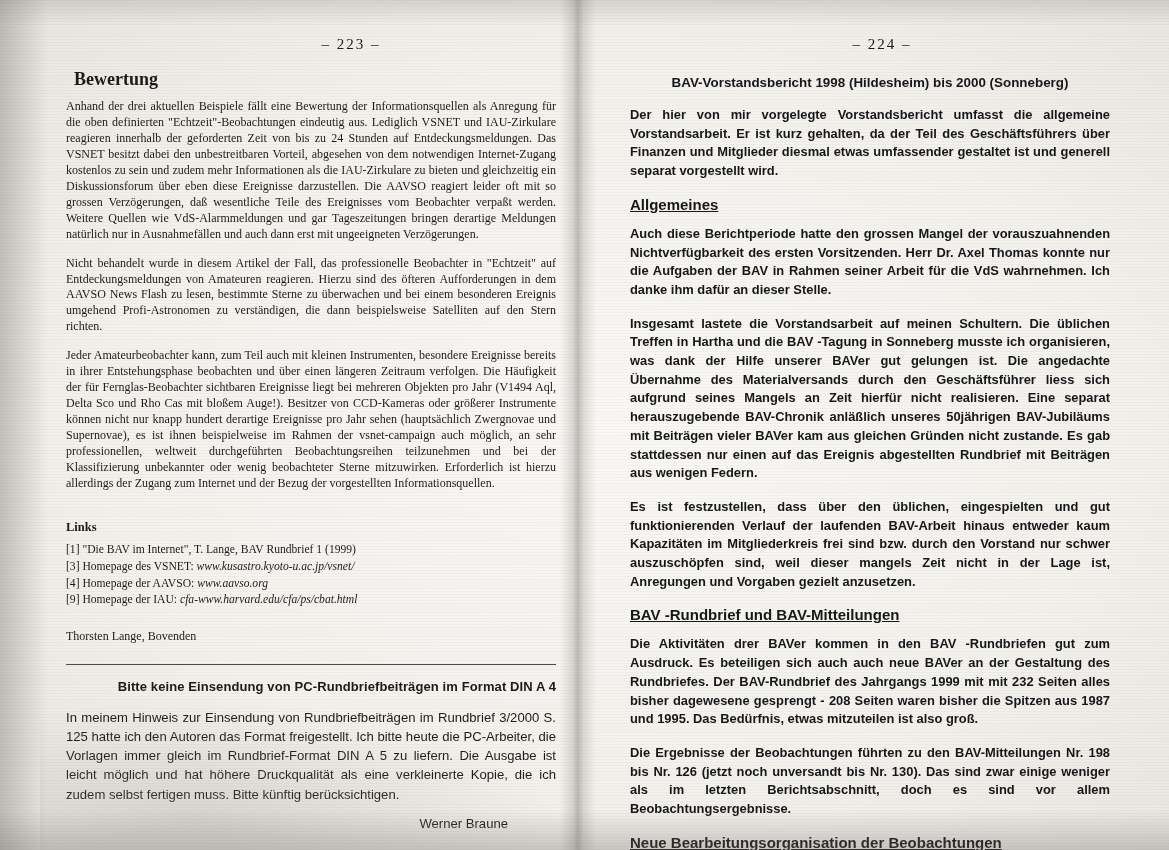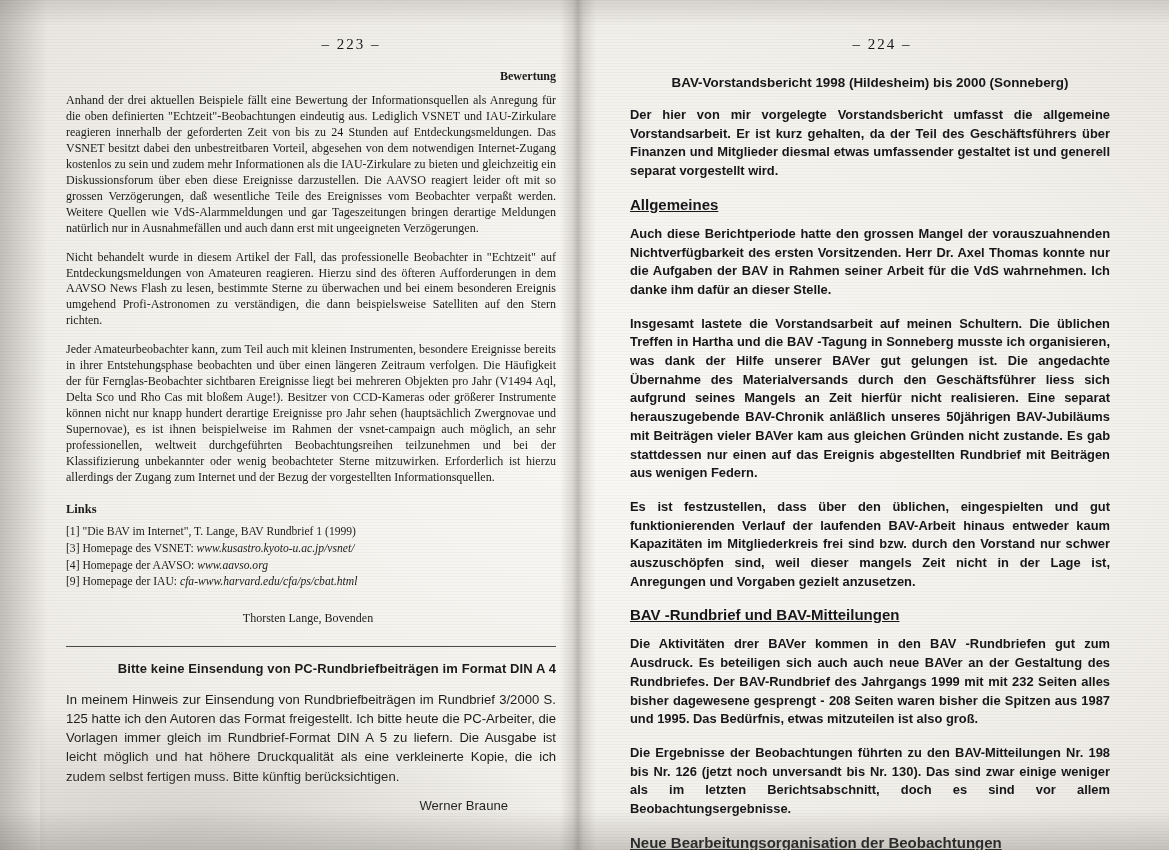--- a/index.html
+++ b/index.html
@@ -68,43 +68,42 @@
   .folio {
     text-align: center;
     font-size: 15px;
     letter-spacing: 2px;
     margin-bottom: 16px;
   }
   .folio-left { margin-left: 80px; }
   .l-head {
     font-family: "Liberation Serif", serif;
     font-weight: bold;
-    font-size: 12px;
+    font-size: 18px;
     margin: 0 0 9px 8px;
-    text-align: right;
   }
   .l-para {
     font-size: 12px;
     line-height: 1.33;
     text-align: justify;
     margin: 0 0 13px 0;
     hyphens: auto;
   }
   .l-links-head {
     font-weight: bold;
     font-size: 12.5px;
-    margin: 16px 0 7px 0;
+    margin: 28px 0 7px 0;
   }
   .l-link {
     font-size: 11.6px;
     line-height: 1.45;
   }
   .l-link i { font-style: italic; }
   .signature {
-    text-align: center;
+    text-align: left;
     font-size: 12px;
     margin-top: 20px;
     margin-right: 6px;
   }
   .rule {
     border: 0;
     border-top: 1px solid #4a4a4a;
     margin: 20px 0 14px 0;
   }
   .sans-title {

